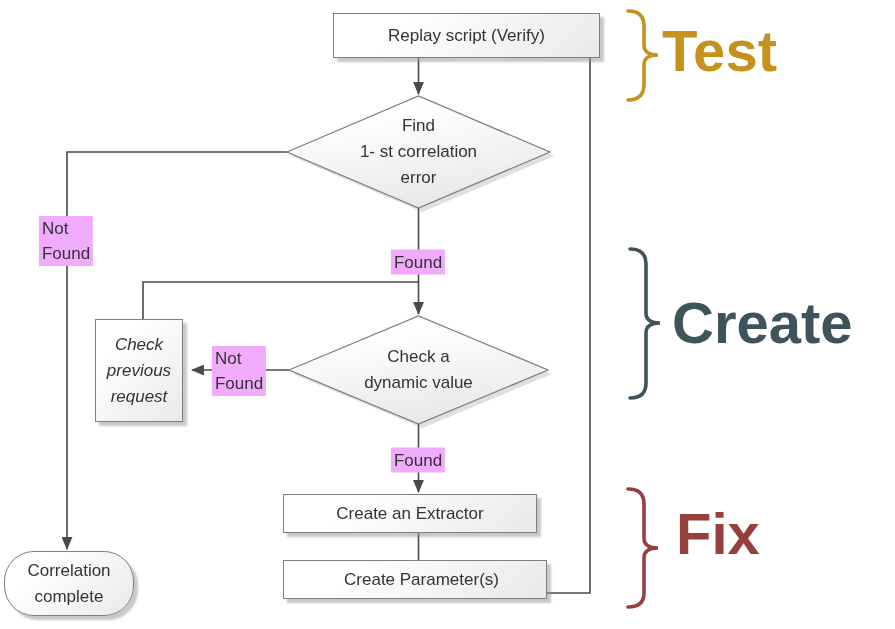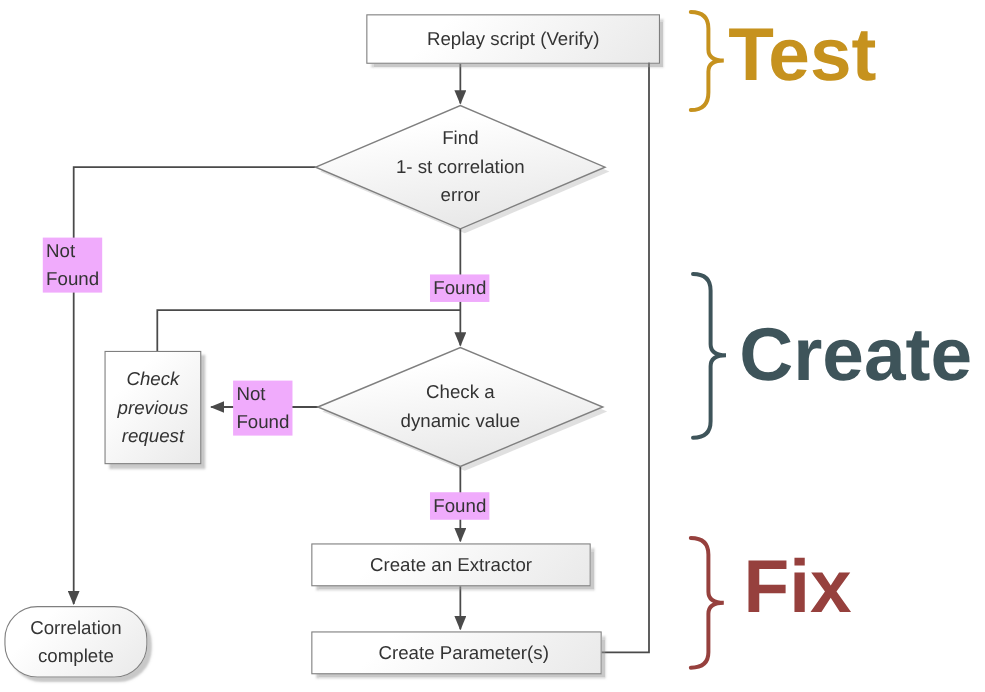--- a/index.html
+++ b/index.html
@@ -43,21 +43,21 @@
     padding:0 3px;
     font-size:17px;line-height:25px;
     color:#333333;
     text-align:left;
     white-space:pre-line;
   }
 
   .phase-label{
     position:absolute;
     transform:translateY(-50%);
-    font-size:68px;
+    font-size:58px;
     font-weight:bold;
     letter-spacing:0;
     white-space:nowrap;
   }
   .phase-test{color:#C6921E;}
   .phase-analyze{color:#3E545A;}
   .phase-fix{color:#96403D;}
 </style>
 </head>
 <body>
@@ -100,21 +100,21 @@
   </svg>
 
   <div class="node" style="left:285px;top:13px;width:267px;height:45px;margin-left:48px;">Replay script (Verify)</div>
 
   <div class="node" style="left:95px;top:319px;width:88px;height:103px;font-style:italic;">Check
 previous
 request</div>
 
   <div class="node" style="left:283px;top:494px;width:254px;height:39px;">Create an Extractor</div>
 
-  <div class="node" style="left:283px;top:574px;width:264px;height:39px;padding-left:13px;">Create Parameter(s)</div>
+  <div class="node" style="left:283px;top:560px;width:264px;height:39px;padding-left:13px;">Create Parameter(s)</div>
 
   <div class="node terminator" style="left:4px;top:551px;width:130px;height:65px;">Correlation
 complete</div>
 
   <div class="shape-label" style="left:318px;top:112px;width:201px;height:80px;">Find
 1- st correlation
 error</div>
 
   <div class="shape-label" style="left:318px;top:332px;width:201px;height:76px;">Check a
 dynamic value</div>

